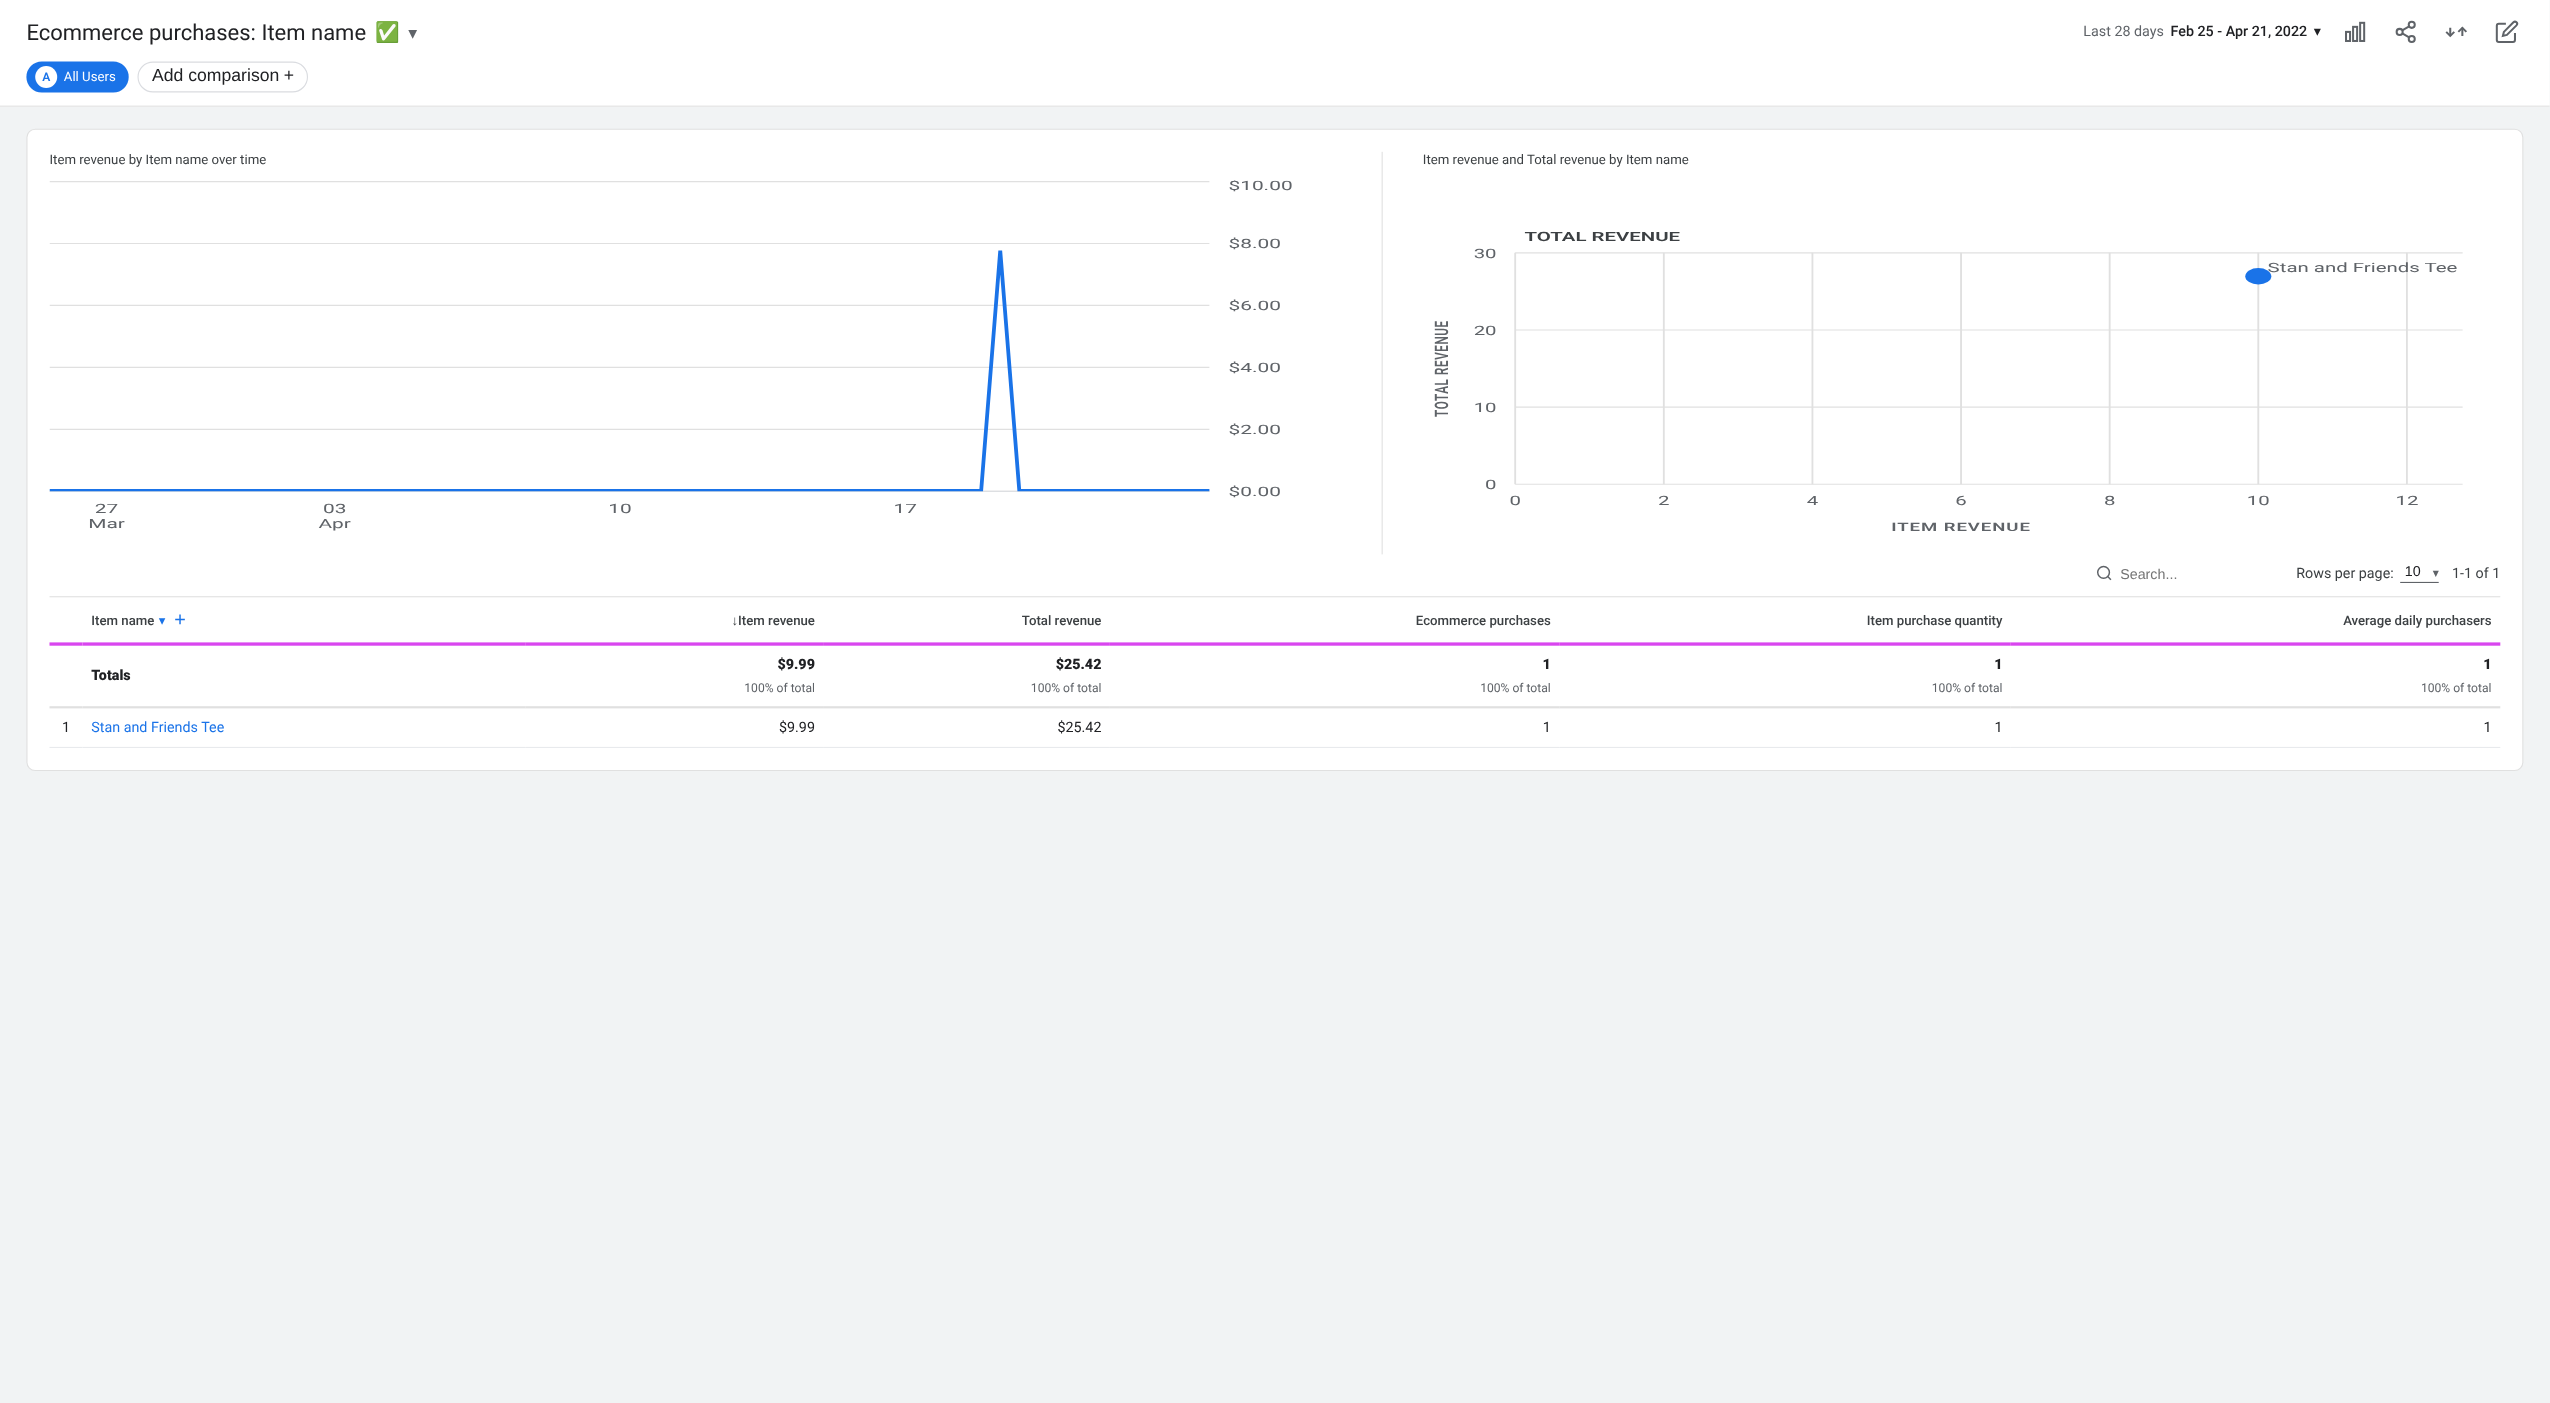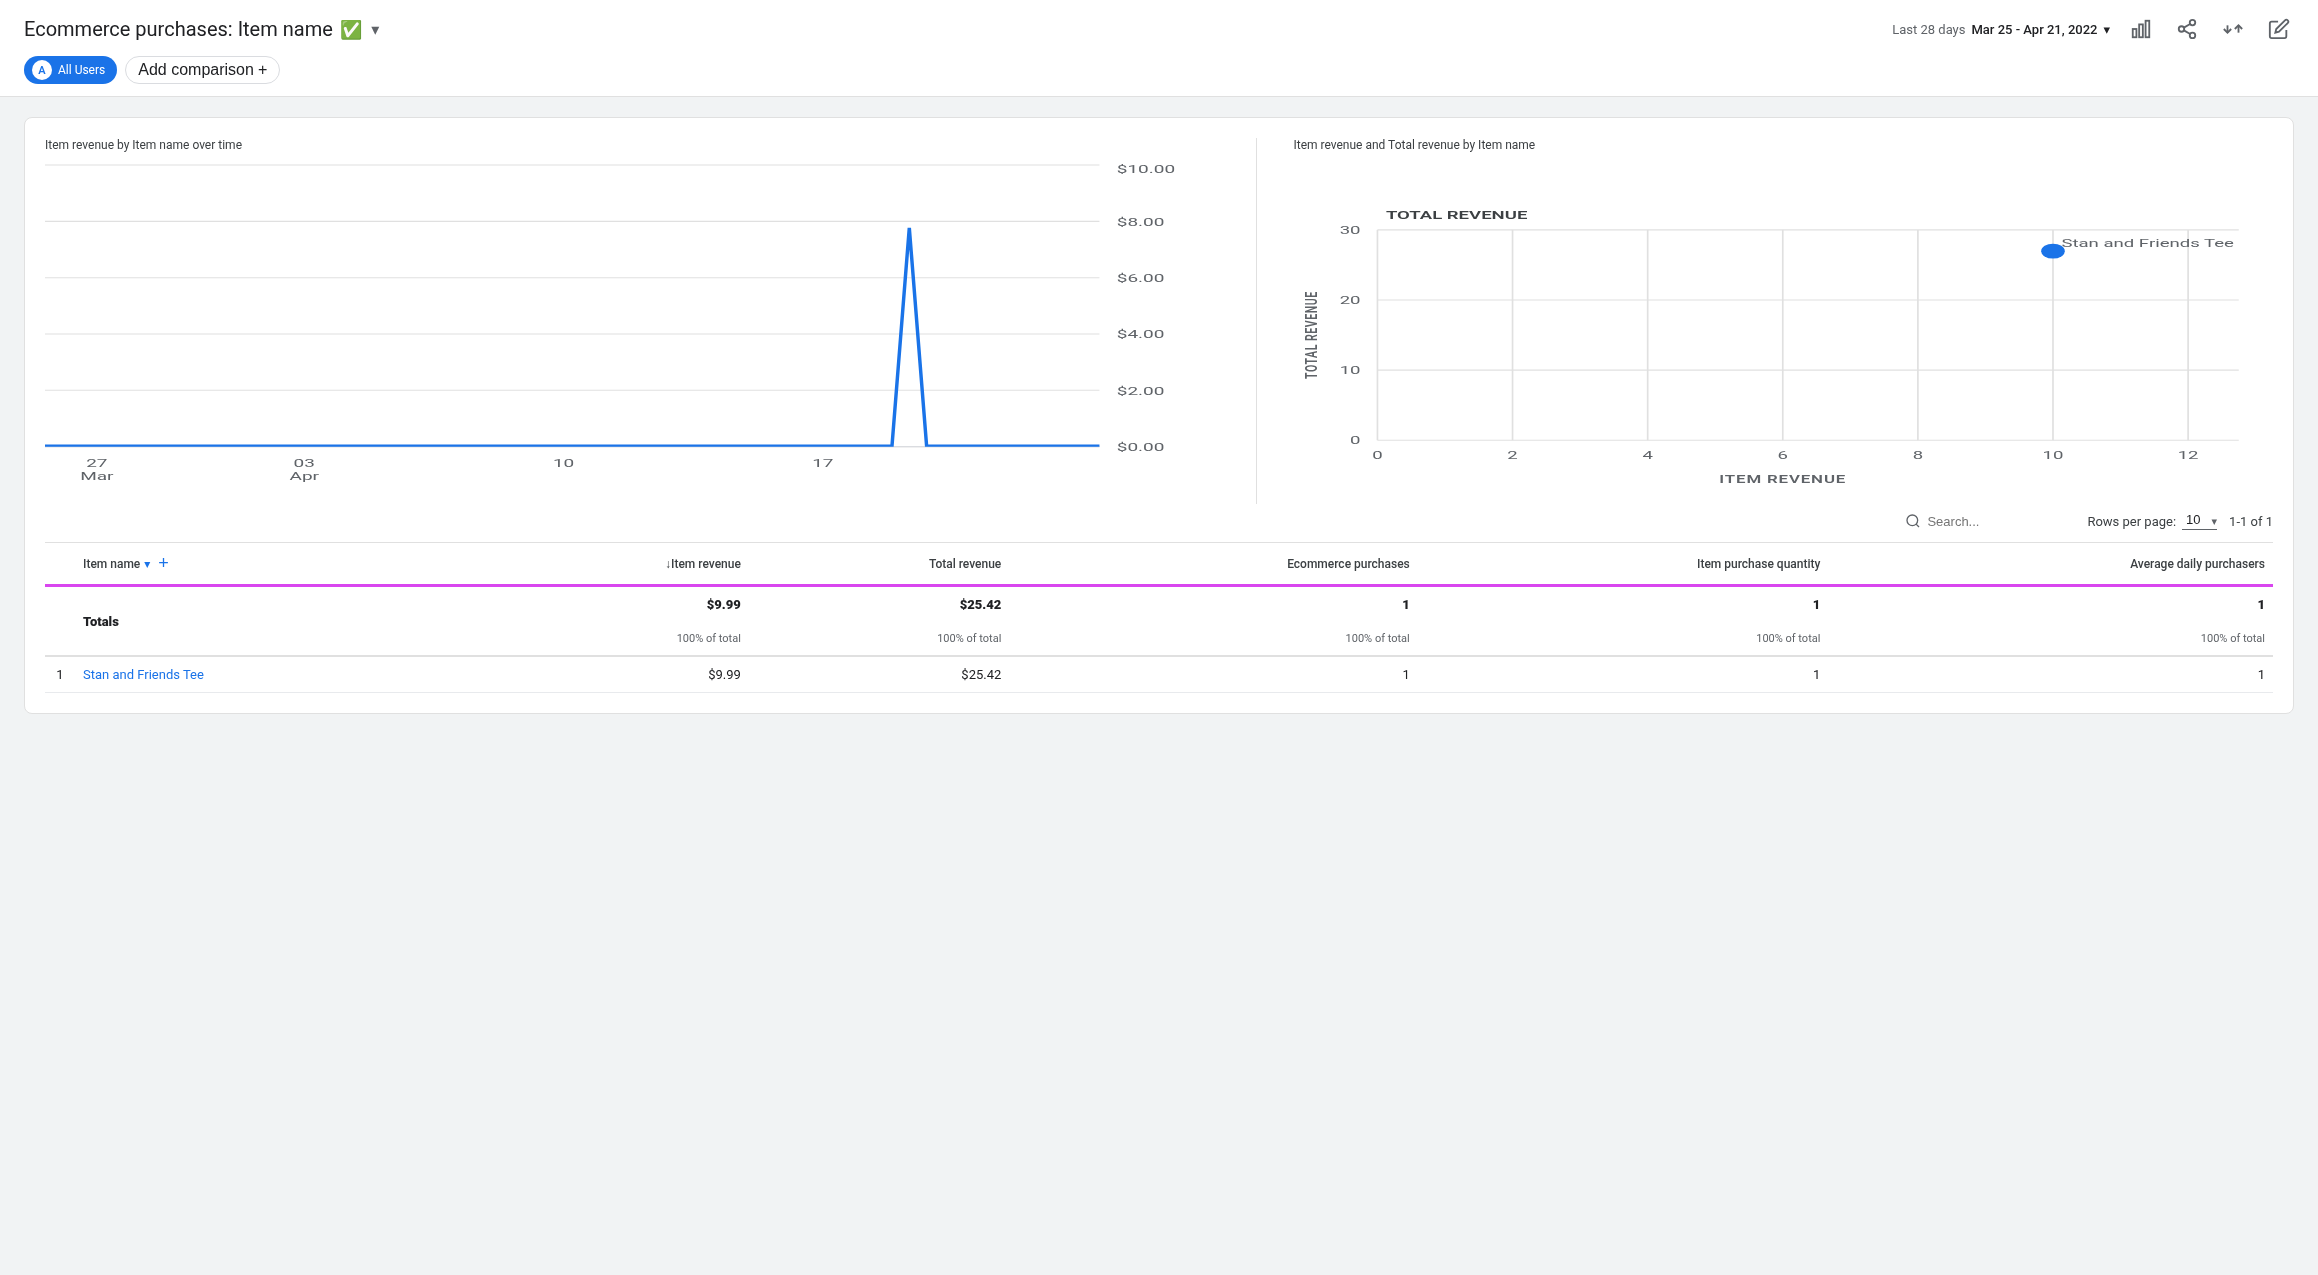--- a/index.html
+++ b/index.html
@@ -235,21 +235,21 @@
     }
     .totals-row td {
       font-weight: 600;
       border-bottom: 2px solid #e0e0e0;
     }
     .sub-text {
       display: block;
       font-size: 11px;
       color: #5f6368;
       font-weight: 400;
-      margin-top: 20px;
+      margin-top: 7px;
     }
     .item-name-header {
       display: flex;
       align-items: center;
       gap: 4px;
     }
     .sort-indicator {
       color: #1a73e8;
       font-size: 12px;
     }
@@ -281,21 +281,21 @@
 <div class="header">
   <div class="header-top">
     <div class="header-title-row">
       <span class="page-title">Ecommerce purchases: Item name</span>
       <span class="verified-icon">✅</span>
       <span class="dropdown-arrow">▾</span>
     </div>
     <div class="header-actions">
       <div class="date-range">
         <span class="date-label">Last 28 days</span>
-        <span class="date-value">Mar 25 - Apr 21, 2022</span>
+        <span class="date-value">Feb 25 - Apr 21, 2022</span>
         <span>▾</span>
       </div>
       <button class="icon-btn">
         <svg width="22" height="22" viewBox="0 0 24 24" fill="none" stroke="#5f6368" stroke-width="2">
           <rect x="3" y="12" width="4" height="9"></rect>
             <rect x="10" y="7" width="4" height="14"></rect>
             <rect x="17" y="3" width="4" height="18"></rect>
         </svg>
       </button>
       <button class="icon-btn">

